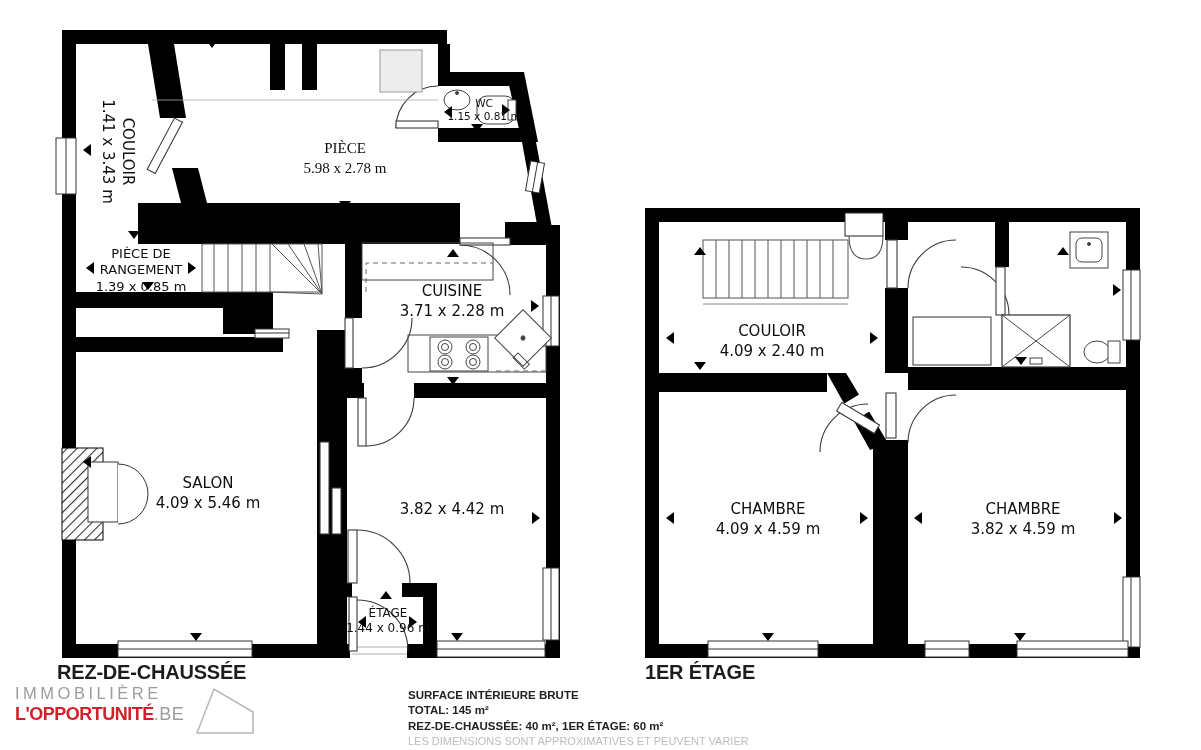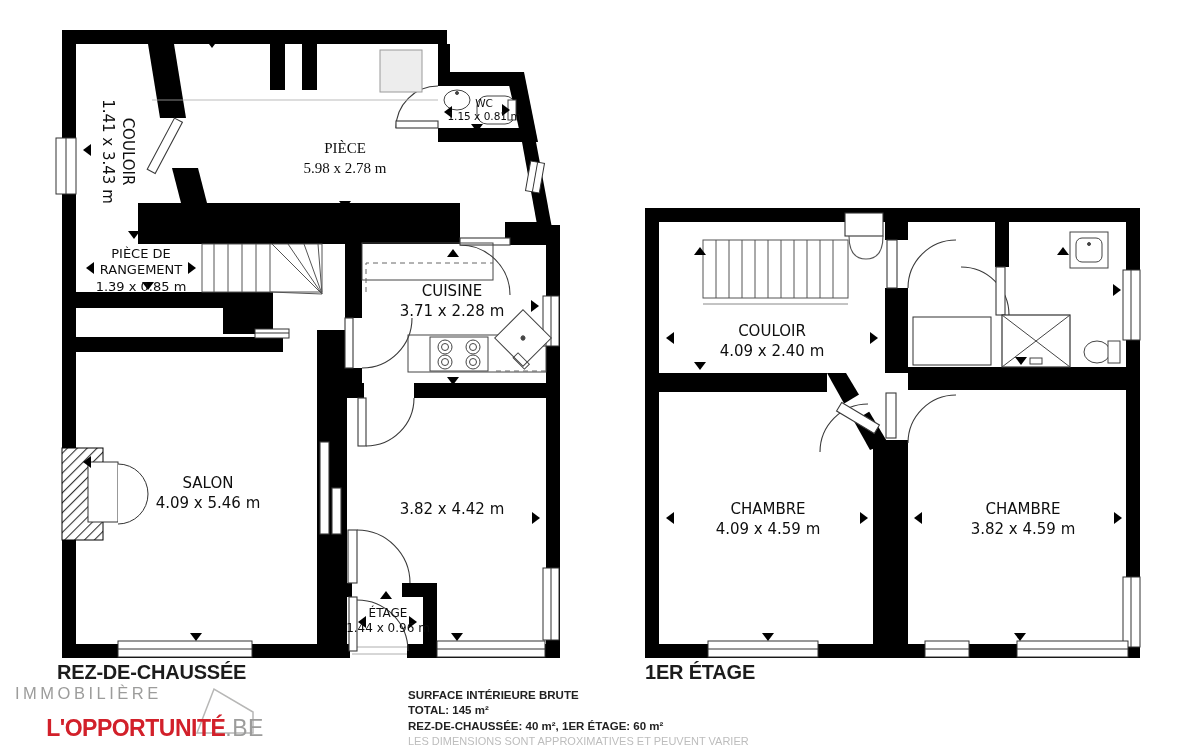--- a/index.html
+++ b/index.html
@@ -12,21 +12,21 @@
   .rot{transform:rotate(90deg);transform-origin:center center;}
   .floor-title{position:absolute;font-family:"Liberation Sans",sans-serif;
                font-size:20px;font-weight:600;letter-spacing:-0.2px;color:#1c1c1c;}
   .footer{position:absolute;left:408px;top:688px;width:392px;text-align:left;
           font-family:"Liberation Sans",sans-serif;line-height:1.34;}
   .footer-line{font-size:11.5px;font-weight:700;color:#222;}
   .footer-note{font-size:11px;font-weight:400;color:#bdbdbd;}
   .logo{position:absolute;left:15px;top:684px;width:280px;
         font-family:"Liberation Sans",sans-serif;}
   .logo-top{font-size:16.5px;letter-spacing:3.5px;color:#9c9c9b;font-weight:400;}
-  .logo-main{font-size:23px;font-weight:700;letter-spacing:-0.5px;margin-top:12px;text-align:center;}
+  .logo-main{font-size:18px;font-weight:700;letter-spacing:-0.5px;margin-top:1px;}
   .logo-main .red{color:#d2202a;}
   .logo-main .tld{color:#9c9c9b;font-weight:300;letter-spacing:0.5px;}
 </style>
 </head>
 <body>
 
 <div id="stage">
 
 <svg id="plan-svg" width="1201" height="750" viewBox="0 0 1201 750">
   <defs>

